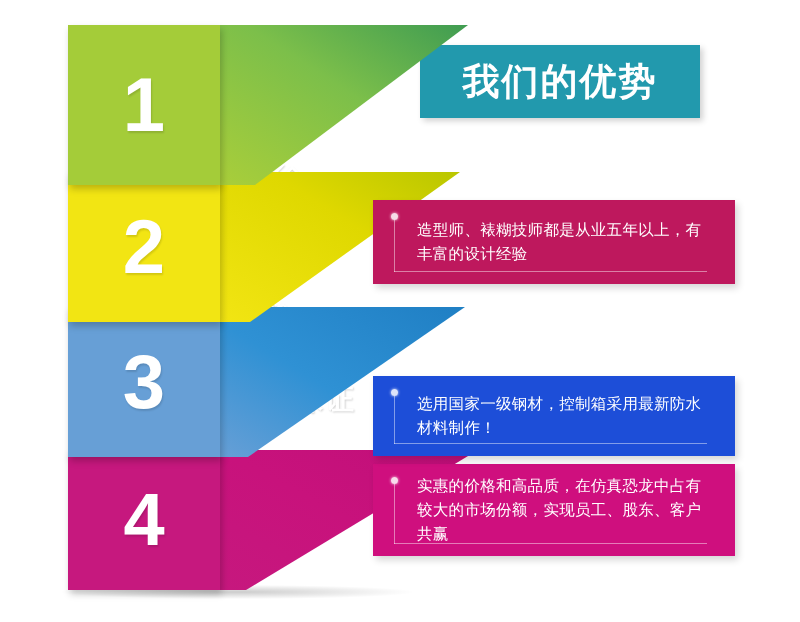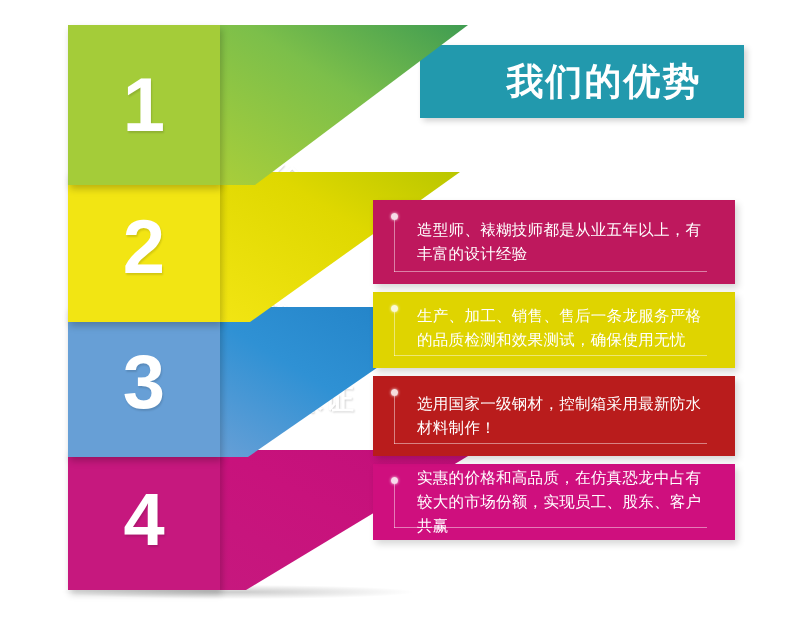--- a/index.html
+++ b/index.html
@@ -25,21 +25,20 @@
     position: absolute;
     left: 420px;
     top: 45px;
     width: 280px;
     height: 73px;
     background: #2299ad;
     box-shadow: 3px 3px 6px rgba(0,0,0,0.18);
     display: flex;
     align-items: center;
     justify-content: center;
-    padding-left: 44px;
   }
   .title-banner .title-text {
     color: #ffffff;
     font-size: 37px;
     font-weight: bold;
     letter-spacing: 2px;
     line-height: 1;
   }
 
   
@@ -105,22 +104,22 @@
 
   
   .panel {
     position: absolute;
     left: 373px;
     width: 362px;
     box-shadow: 3px 4px 7px rgba(0,0,0,0.16);
   }
   .p-1 { top: 200px; height: 84px; background: #be185d; z-index: 45; }
   .p-2 { top: 292px; height: 76px; background: #dfd400; z-index: 35; }
-  .p-3 { top: 376px; height: 80px; background: #b91c1c; z-index: 25; }
-  .p-4 { top: 464px; height: 76px; background: #cf0f7e; z-index: 15; }
+  .p-3 { top: 376px; height: 80px; background: #1d4ed8; z-index: 25; }
+  .p-4 { top: 464px; height: 92px; background: #cf0f7e; z-index: 15; }
 
   .panel .pin {
     position: absolute;
     left: 18px;
     top: 13px;
     width: 7px;
     height: 7px;
     border-radius: 50%;
     background: rgba(255,255,255,0.85);
     box-shadow: 0 0 3px rgba(255,255,255,0.9);
@@ -254,26 +253,20 @@
 
   <div class="ground-shadow"></div>
 
   <div class="panel p-1">
     <span class="pin"></span>
     <span class="rule-v"></span>
     <span class="rule-h"></span>
     <div class="ptext">造型师、裱糊技师都是从业五年以上，有丰富的设计经验</div>
   </div>
 
-  <div class="panel p-2">
-    <span class="pin"></span>
-    <span class="rule-v"></span>
-    <span class="rule-h"></span>
-    <div class="ptext">生产、加工、销售、售后一条龙服务严格的品质检测和效果测试，确保使用无忧</div>
-  </div>
 
   <div class="panel p-3">
     <span class="pin"></span>
     <span class="rule-v"></span>
     <span class="rule-h"></span>
     <div class="ptext">选用国家一级钢材，控制箱采用最新防水材料制作！</div>
   </div>
 
   <div class="panel p-4">
     <span class="pin"></span>

